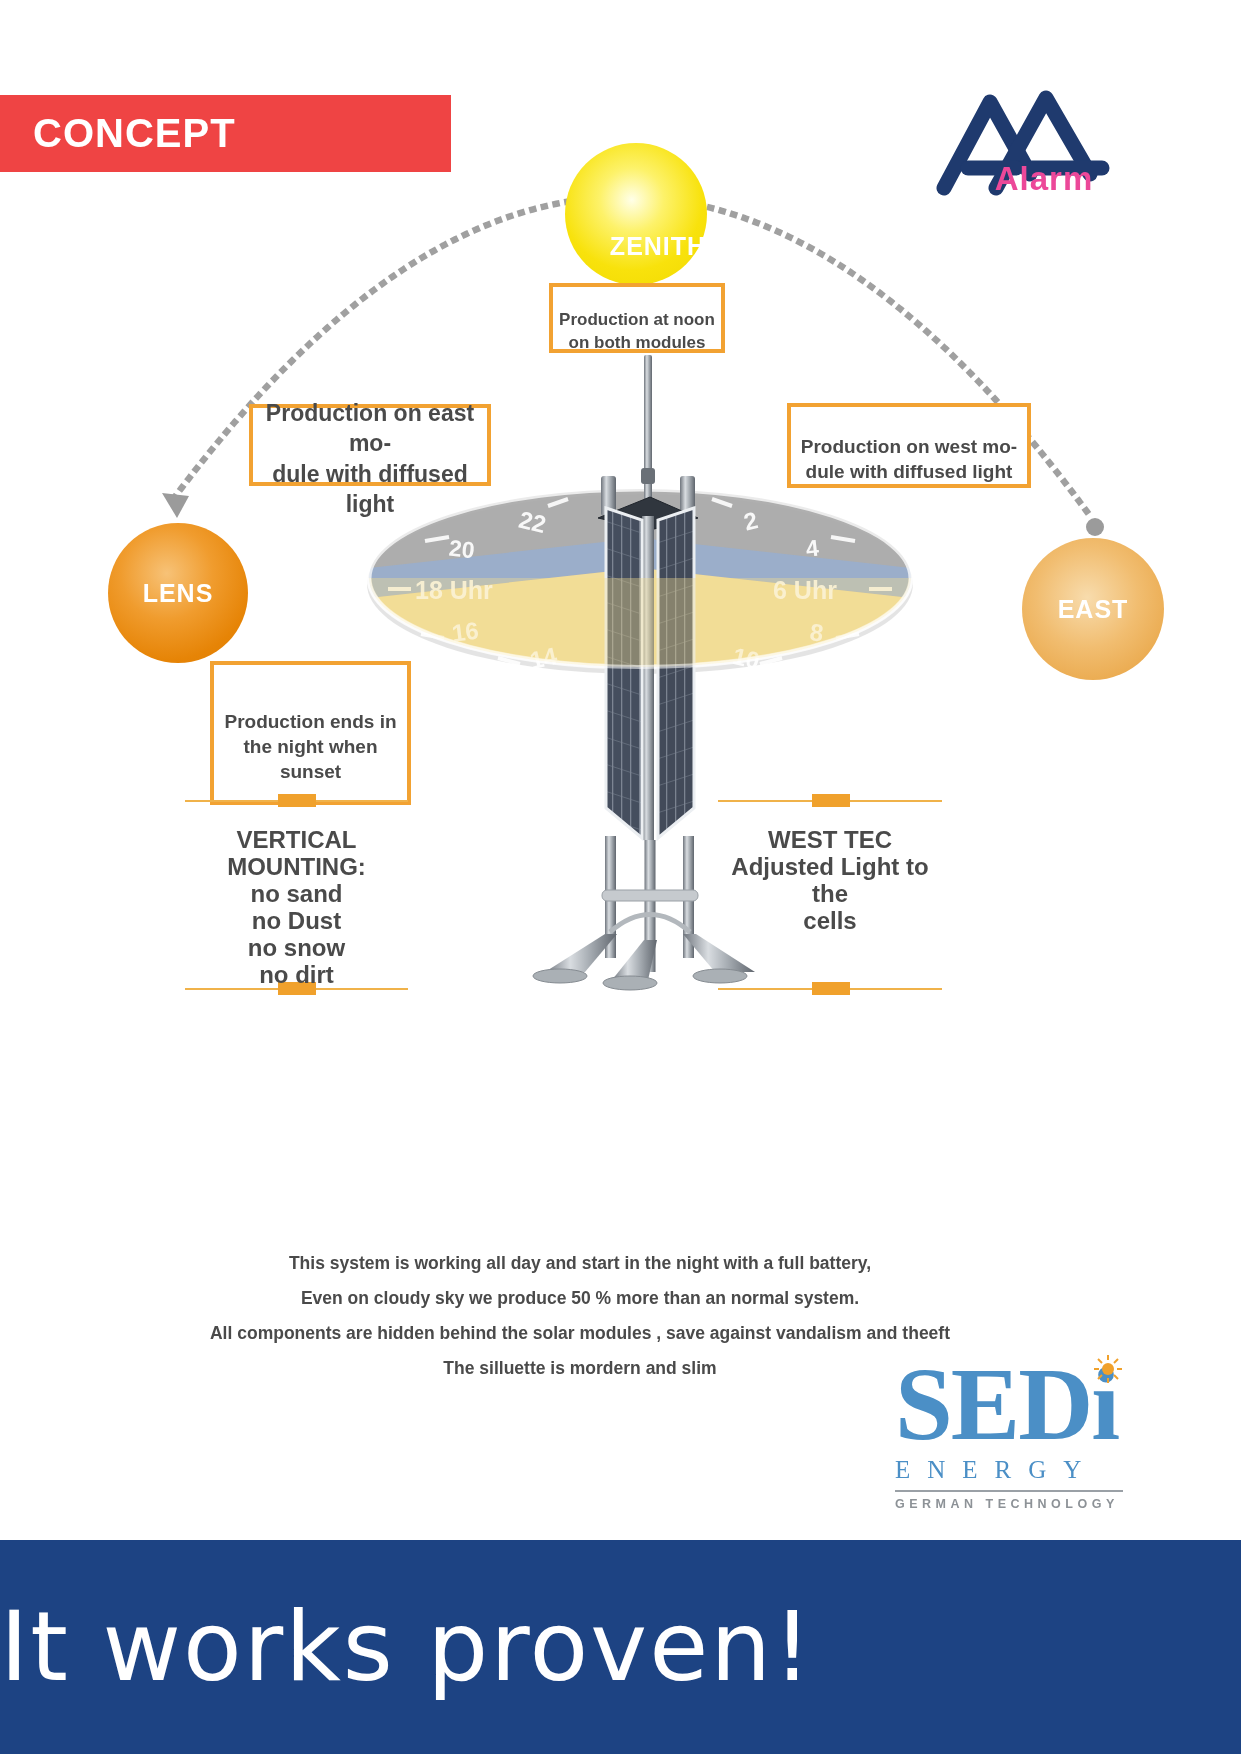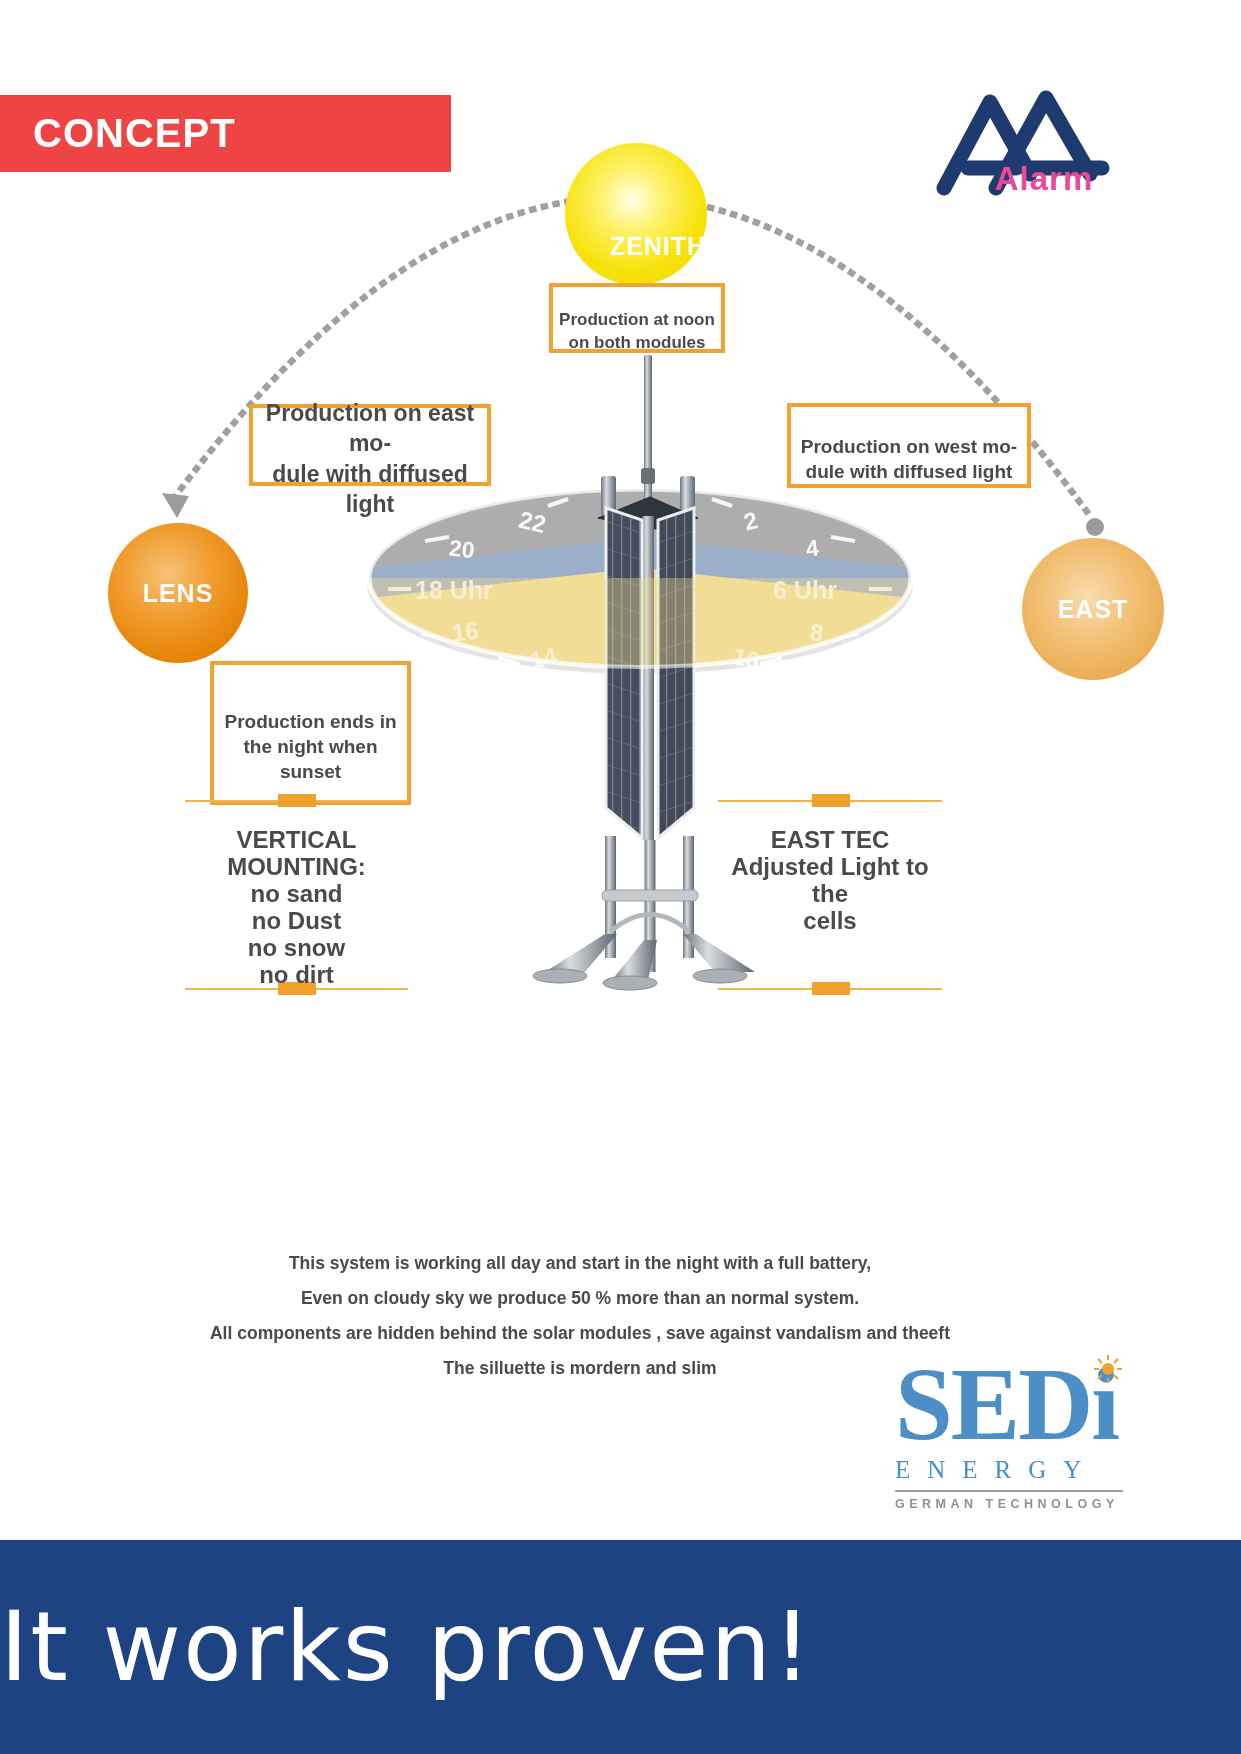--- a/index.html
+++ b/index.html
@@ -194,21 +194,21 @@
   <div class="divrect" style="left:812px;top:982px"></div>
 
   <div class="feature" style="left:185px;top:826px;width:223px">
     <div>VERTICAL MOUNTING:</div>
     <div>no sand</div>
     <div>no Dust</div>
     <div>no snow</div>
     <div>no dirt</div>
   </div>
   <div class="feature" style="left:718px;top:826px;width:224px">
-    <div>EAST TEC</div>
+    <div>WEST TEC</div>
     <div>Adjusted Light to the</div>
     <div>cells</div>
   </div>
 
   <div class="bodytext">
     <div>This system is working all day and start in the night with a full battery,</div>
     <div>Even on cloudy sky we produce 50 % more than an normal system.</div>
     <div>All components are hidden behind the solar modules , save against vandalism and theeft</div>
     <div>The silluette is mordern and slim</div>
   </div>

